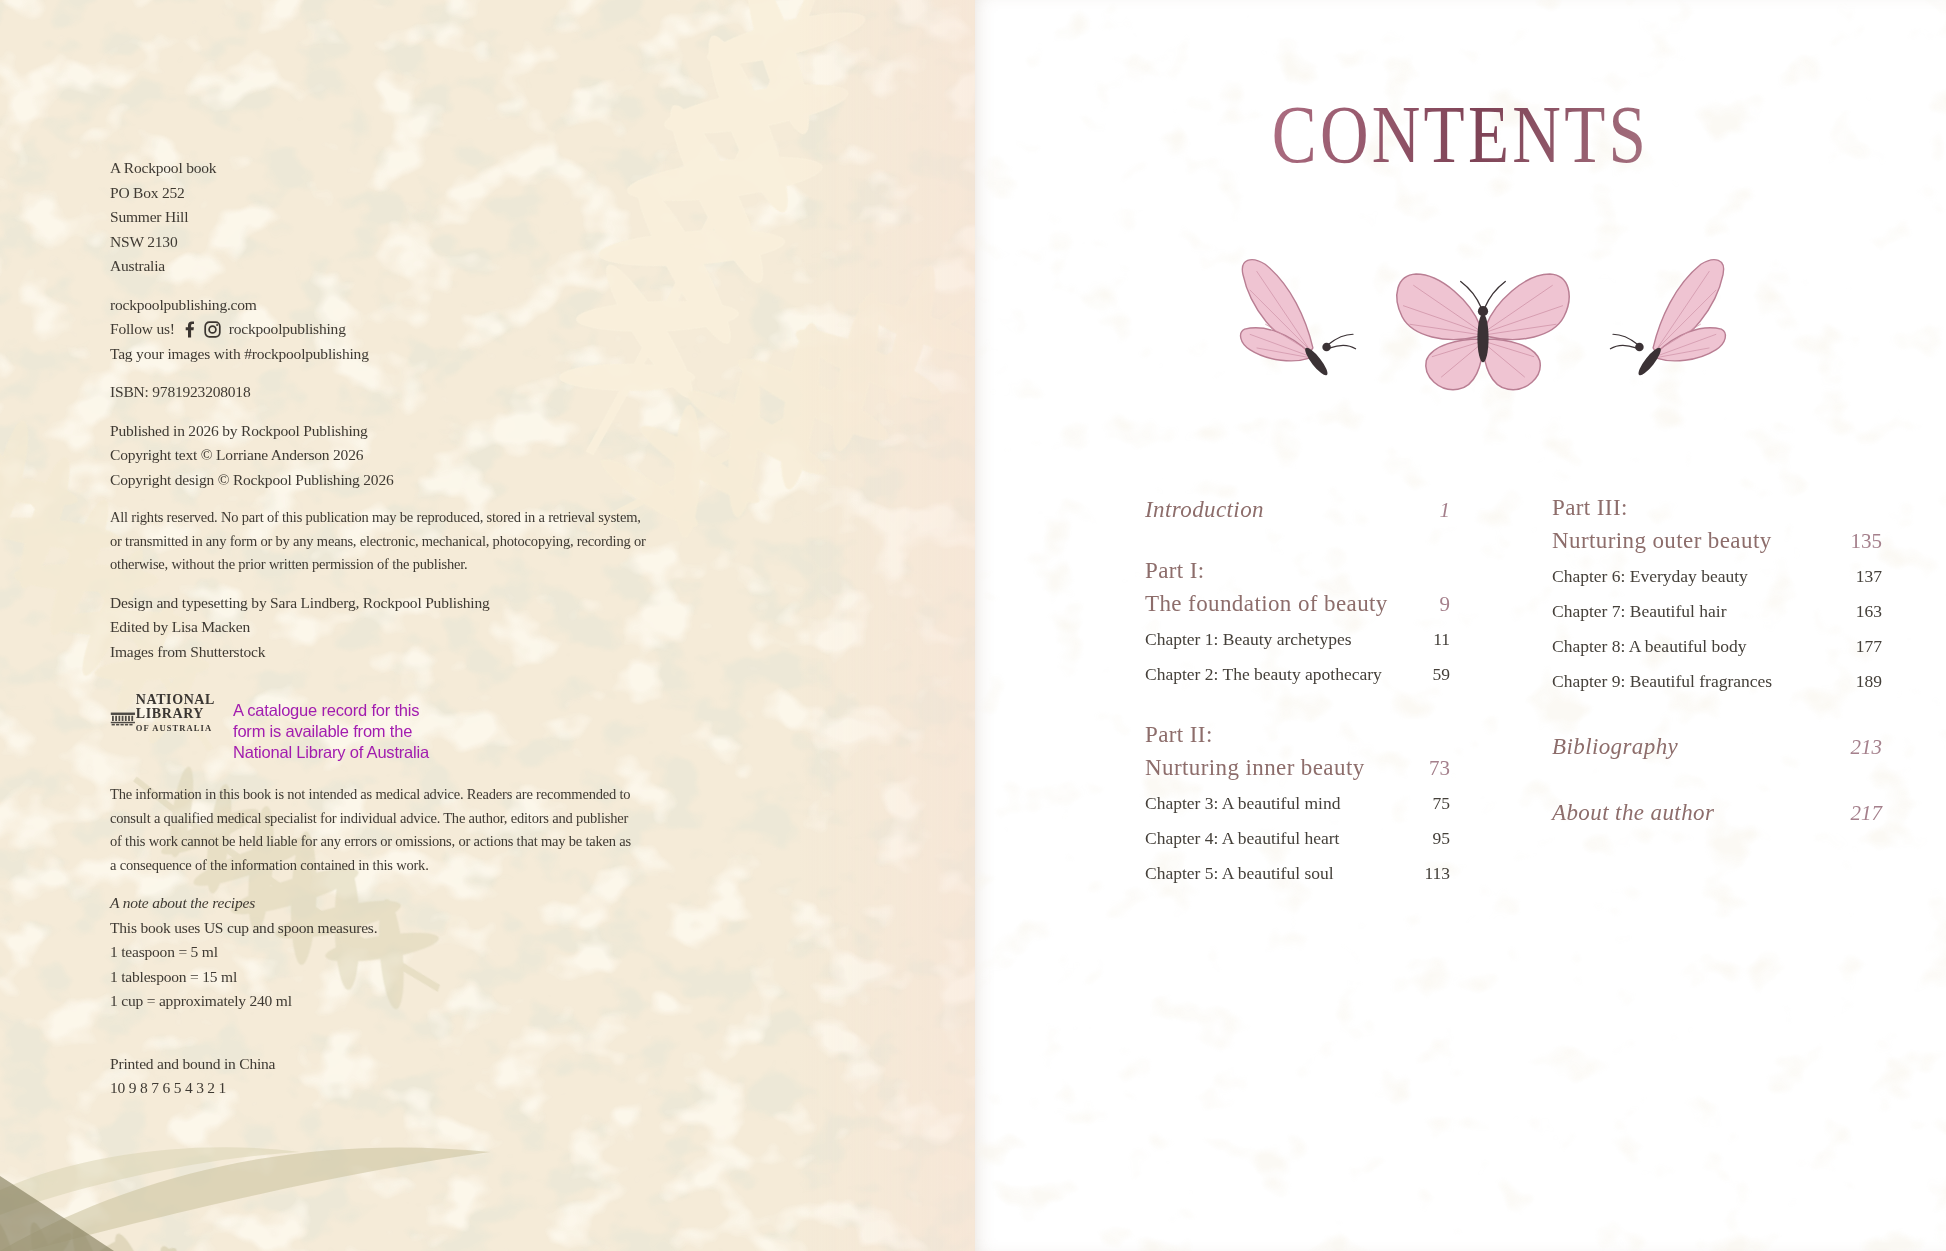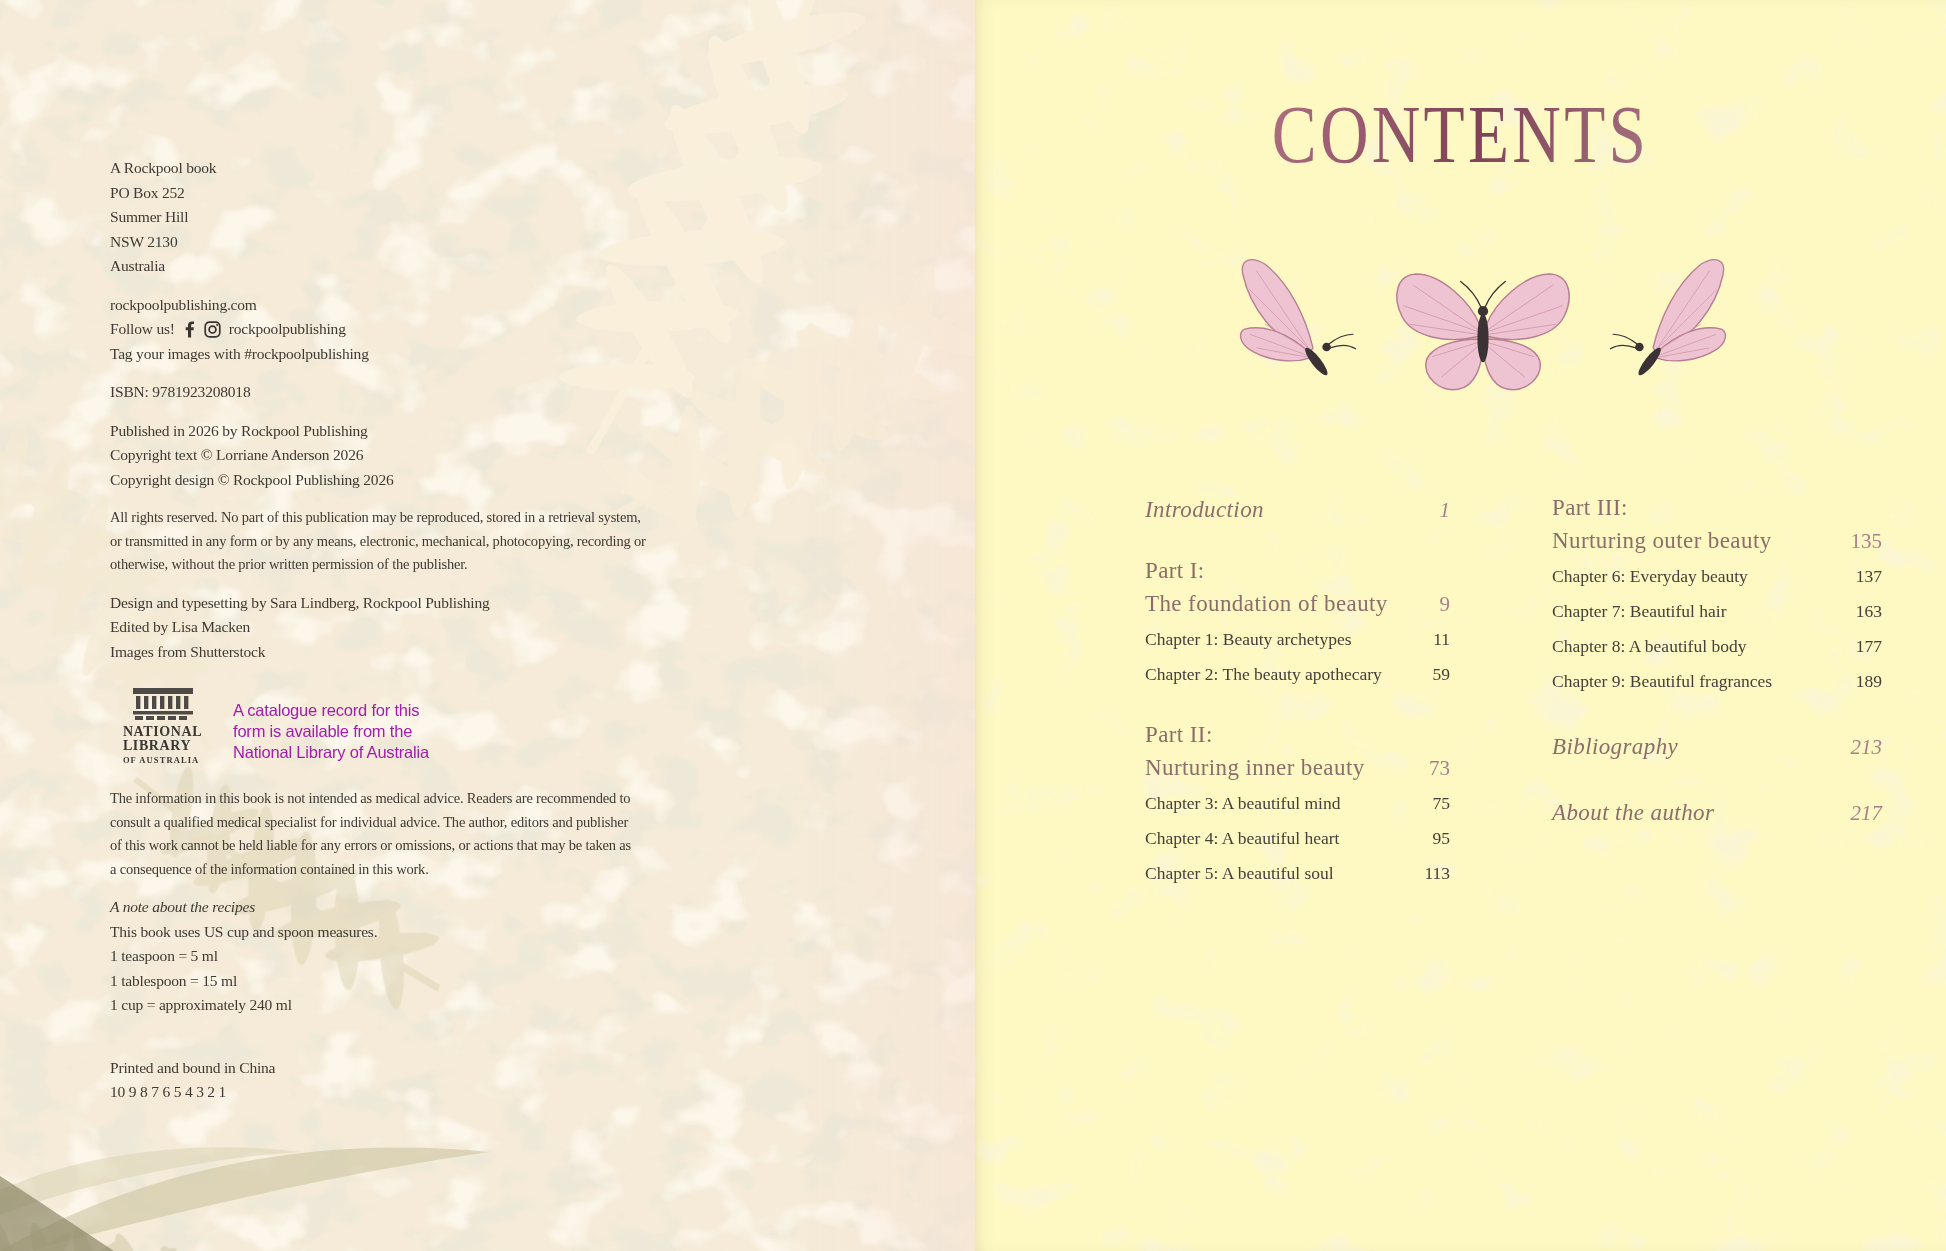--- a/index.html
+++ b/index.html
@@ -1,34 +1,34 @@
 <!DOCTYPE html>
 <html><head>
 <meta charset="utf-8">
 <style>
   html,body{margin:0;padding:0;background:#e9e2d2;}
   .spread{position:relative;width:1946px;height:1251px;display:flex;overflow:hidden;
           font-family:"Liberation Serif","DejaVu Serif",serif;color:#3f3a33;}
   .page{position:relative;height:100%;overflow:hidden;}
   .page-left{width:975px;background:#f5ebd8;}
-  .page-right{width:971px;background:#fef9c3;box-shadow:inset 10px 0 22px -14px rgba(120,90,60,.28);}
+  .page-right{width:971px;background:#ffffff;box-shadow:inset 10px 0 22px -14px rgba(120,90,60,.28);}
   .page-left:after{content:"";position:absolute;inset:0;pointer-events:none;
           background:linear-gradient(90deg,rgba(0,0,0,0) 82%,rgba(248,226,214,.45) 100%);}
   svg.bglayer{position:absolute;inset:0;width:100%;height:100%;pointer-events:none;}
 
   
   .imprint{position:absolute;left:110px;top:156px;width:660px;font-size:15.5px;line-height:24.5px;
            letter-spacing:-.2px;z-index:3;}
   .imprint .block{margin:0 0 14px 0;}
   .imprint .line{white-space:nowrap;}
   .rights,.disclaimer{font-size:14.5px;line-height:23.5px;}
   .follow{display:flex;align-items:center;gap:8px;}
   .follow .icn{display:inline-flex;align-items:center;}
   .library-block{display:flex;align-items:flex-start;gap:18px;margin-top:24px !important;margin-bottom:20px !important;}
-  .nla{display:flex;flex-direction:column;align-items:center;width:105px;}
+  .nla{display:flex;flex-direction:row;align-items:flex-end;width:105px;}
   .nla-text{font-family:"Liberation Serif",serif;color:#3b3733;font-weight:700;line-height:14px;margin-top:5px;letter-spacing:.6px;}
   .nla-text .l{font-size:14px;}
   .nla-text .s{font-size:8.5px;letter-spacing:1.1px;}
   .catalogue{font-family:"Liberation Sans",sans-serif;font-weight:400;font-size:16.5px;line-height:21px;color:#a21caf;padding-top:12px;}
   .recipes-title{font-style:italic;}
   .printed-block{margin-top:38px !important;}
 
   
   .contents-title{position:absolute;top:88px;left:0;width:100%;text-align:center;margin:0;z-index:3;
        font-family:"Liberation Serif","DejaVu Serif",serif;font-weight:400;font-size:82px;letter-spacing:4px;

